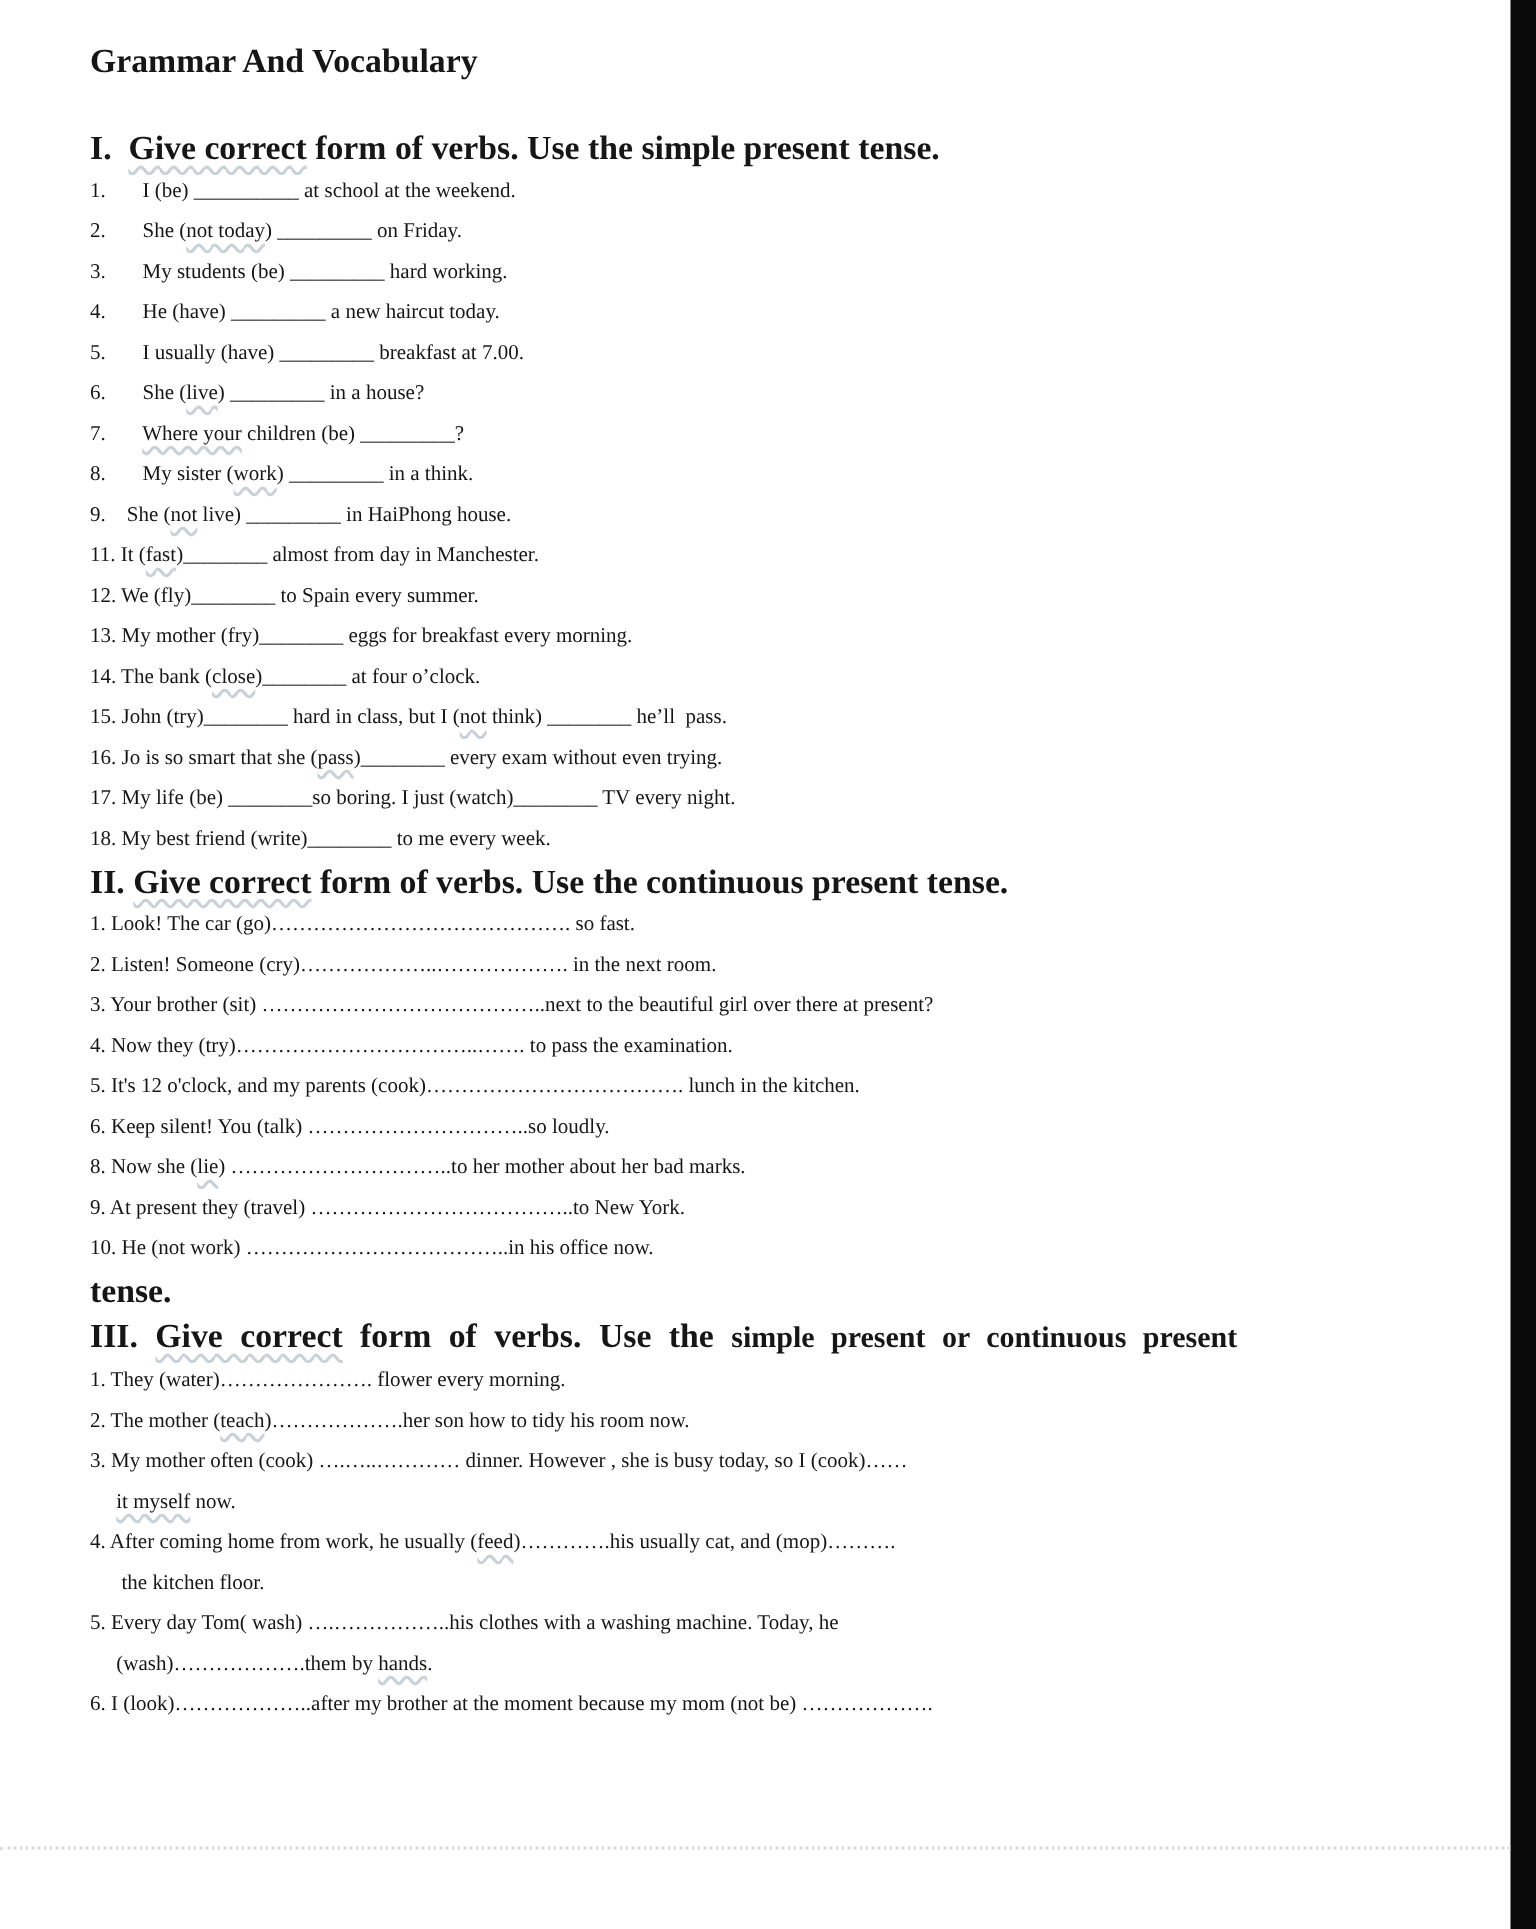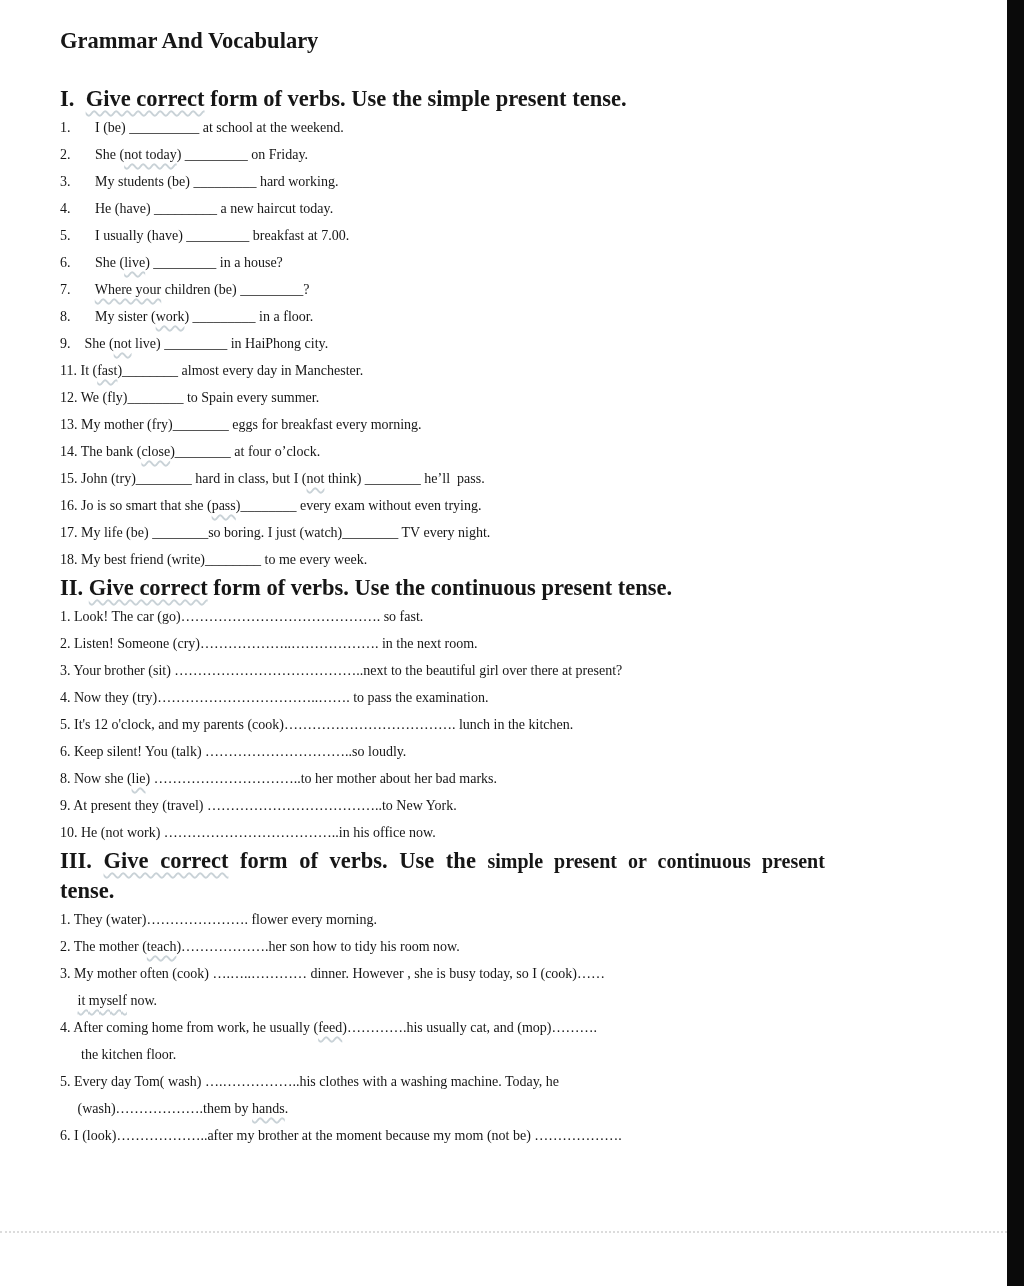--- a/index.html
+++ b/index.html
@@ -68,23 +68,23 @@
   <div id="sections-host">
       <section>
         <div class="h-line"><span>I.  </span><span class="u">Give correct</span><span> form of verbs. Use the simple present tense.</span></div>
         <div class="t-line"><span>1.       I (be) __________ at school at the weekend.</span></div>
         <div class="t-line"><span>2.       She (</span><span class="u">not today</span><span>) _________ on Friday.</span></div>
         <div class="t-line"><span>3.       My students (be) _________ hard working.</span></div>
         <div class="t-line"><span>4.       He (have) _________ a new haircut today.</span></div>
         <div class="t-line"><span>5.       I usually (have) _________ breakfast at 7.00.</span></div>
         <div class="t-line"><span>6.       She (</span><span class="u">live</span><span>) _________ in a house?</span></div>
         <div class="t-line"><span>7.       </span><span class="u">Where your</span><span> children (be) _________?</span></div>
-        <div class="t-line"><span>8.       My sister (</span><span class="u">work</span><span>) _________ in a floor.</span></div>
-        <div class="t-line"><span>9.    She (</span><span class="u">not</span><span> live) _________ in HaiPhong city.</span></div>
-        <div class="t-line"><span>11. It (</span><span class="u">fast</span><span>)________ almost every day in Manchester.</span></div>
+        <div class="t-line"><span>8.       My sister (</span><span class="u">work</span><span>) _________ in a think.</span></div>
+        <div class="t-line"><span>9.    She (</span><span class="u">not</span><span> live) _________ in HaiPhong house.</span></div>
+        <div class="t-line"><span>11. It (</span><span class="u">fast</span><span>)________ almost from day in Manchester.</span></div>
         <div class="t-line"><span>12. We (fly)________ to Spain every summer.</span></div>
         <div class="t-line"><span>13. My mother (fry)________ eggs for breakfast every morning.</span></div>
         <div class="t-line"><span>14. The bank (</span><span class="u">close</span><span>)________ at four o’clock.</span></div>
         <div class="t-line"><span>15. John (try)________ hard in class, but I (</span><span class="u">not</span><span> think) ________ he’ll  pass.</span></div>
         <div class="t-line"><span>16. Jo is so smart that she (</span><span class="u">pass</span><span>)________ every exam without even trying.</span></div>
         <div class="t-line"><span>17. My life (be) ________so boring. I just (watch)________ TV every night.</span></div>
         <div class="t-line"><span>18. My best friend (write)________ to me every week.</span></div>
       </section>
       <section>
         <div class="h-line"><span>II. </span><span class="u">Give correct</span><span> form of verbs. Use the continuous present tense.</span></div>
@@ -92,22 +92,22 @@
         <div class="t-line"><span>2. Listen! Someone (cry)………………..………………. in the next room.</span></div>
         <div class="t-line"><span>3. Your brother (sit) …………………………………..next to the beautiful girl over there at present?</span></div>
         <div class="t-line"><span>4. Now they (try)……………………………..……. to pass the examination.</span></div>
         <div class="t-line"><span>5. It's 12 o'clock, and my parents (cook)………………………………. lunch in the kitchen.</span></div>
         <div class="t-line"><span>6. Keep silent! You (talk) …………………………..so loudly.</span></div>
         <div class="t-line"><span>8. Now she (</span><span class="u">lie</span><span>) …………………………..to her mother about her bad marks.</span></div>
         <div class="t-line"><span>9. At present they (travel) ………………………………..to New York.</span></div>
         <div class="t-line"><span>10. He (not work) ………………………………..in his office now.</span></div>
       </section>
       <section>
+        <div class="h-line"><span>tense.</span></div>
         <div class="h-line spread"><span>III. </span><span class="u">Give correct</span><span> form of verbs. Use the </span><span class="sm">simple present or continuous present</span></div>
-        <div class="h-line"><span>tense.</span></div>
         <div class="t-line"><span>1. They (water)…………………. flower every morning.</span></div>
         <div class="t-line"><span>2. The mother (</span><span class="u">teach</span><span>)……………….her son how to tidy his room now.</span></div>
         <div class="t-line"><span>3. My mother often (cook) ….…..………… dinner. However , she is busy today, so I (cook)……</span></div>
         <div class="t-line"><span>     </span><span class="u">it myself</span><span> now.</span></div>
         <div class="t-line"><span>4. After coming home from work, he usually (</span><span class="u">feed</span><span>)………….his usually cat, and (mop)……….</span></div>
         <div class="t-line"><span>      the kitchen floor.</span></div>
         <div class="t-line"><span>5. Every day Tom( wash) ….……………..his clothes with a washing machine. Today, he</span></div>
         <div class="t-line"><span>     (wash)……………….them by </span><span class="u">hands</span><span>.</span></div>
         <div class="t-line"><span>6. I (look)………………..after my brother at the moment because my mom (not be) ……………….</span></div>
       </section>

